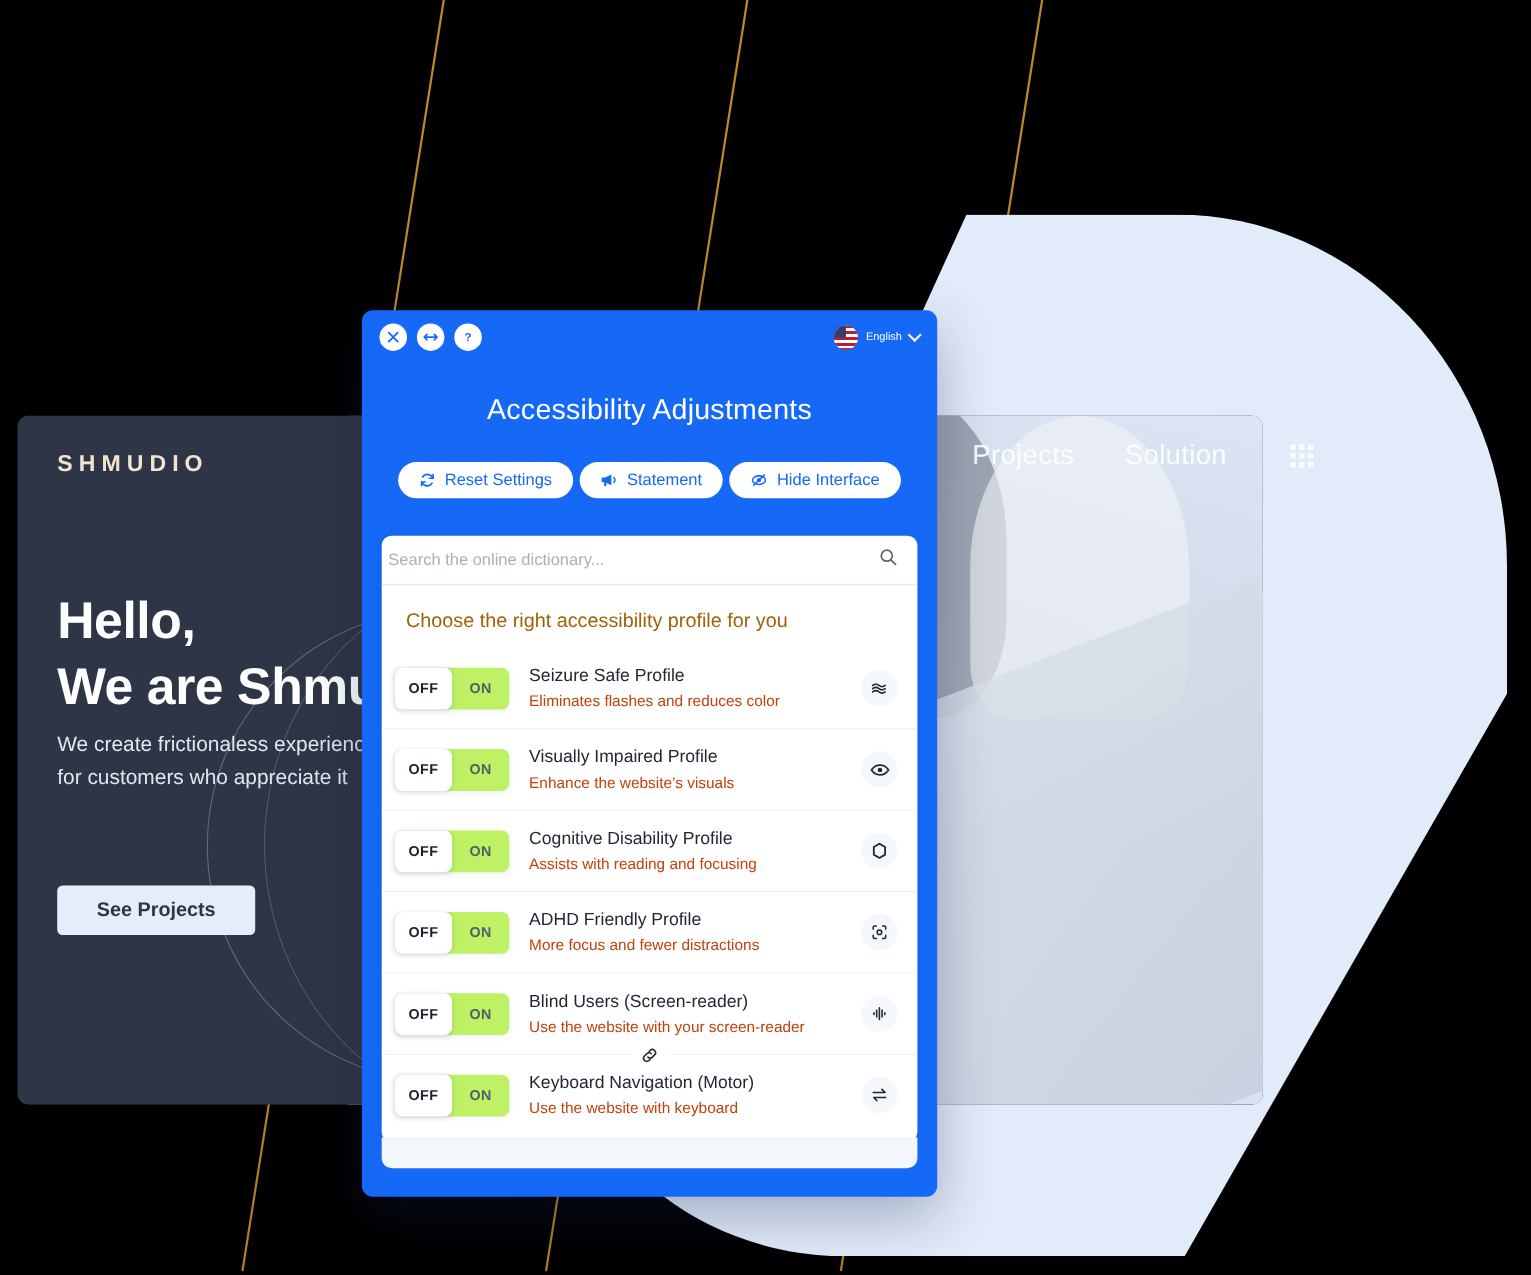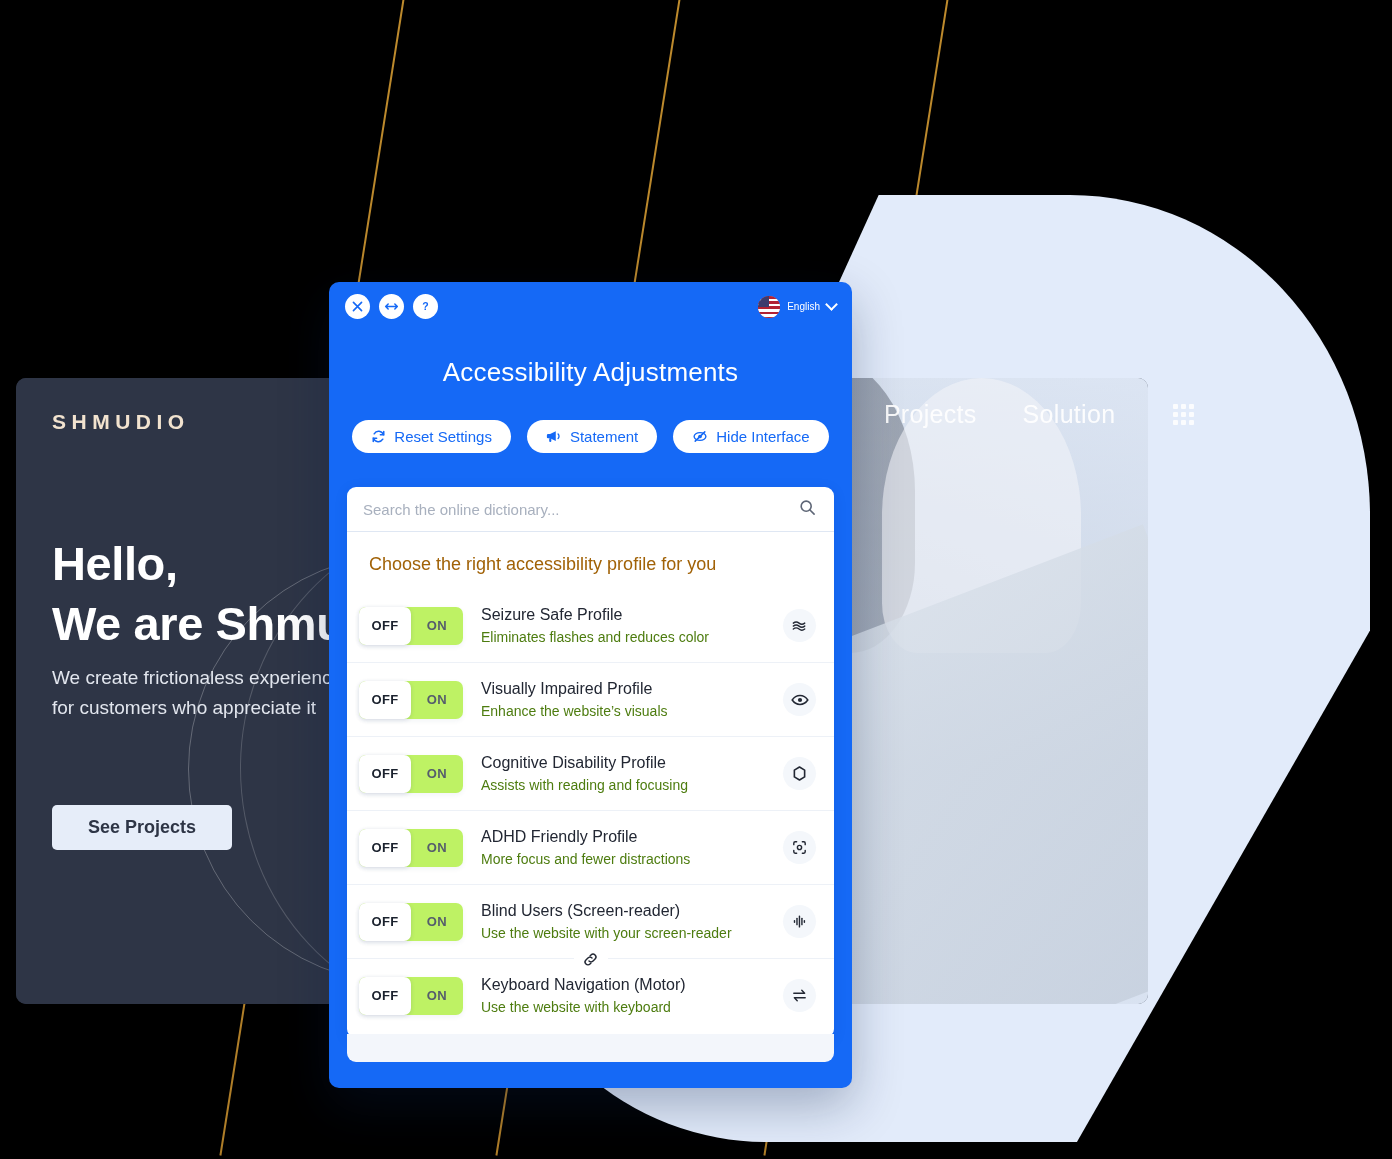--- a/index.html
+++ b/index.html
@@ -175,21 +175,21 @@
     background: #3c3b6e;
   }
   .chev { width: 9px; height: 9px; border-right: 2px solid #fff; border-bottom: 2px solid #fff;
           transform: rotate(45deg); margin-bottom: 4px; }
 
   .panel-title {
     text-align: center; color: #fff; font-size: 26px;
     margin-top: 38px; letter-spacing: .2px;
   }
   .action-row {
-    display: flex; justify-content: center; gap: 16px; margin-top: 32px;
+    display: flex; justify-content: center; gap: 6px; margin-top: 32px;
   }
   .action-btn {
     display: flex; align-items: center; gap: 8px;
     background: #fff; border: none; border-radius: 22px;
     height: 33px; padding: 0 19px;
     color: #1569f6; font-size: 15px; font-family: inherit; cursor: pointer;
     white-space: nowrap;
   }
   .action-btn svg { display: block; flex: none; }
 
@@ -197,21 +197,21 @@
   .content-card {
     position: absolute; left: 18px; top: 205px;
     width: 487px; height: 551px;
     background: #ffffff;
     border-radius: 9px;
     box-shadow: 0 3px 14px rgba(20,40,90,.10);
     overflow: hidden;
   }
   .search-row {
     display: flex; align-items: center;
-    height: 45px; padding: 0 18px 0 16px;
+    height: 45px; padding: 0 18px 0 6px;
     border-bottom: 1px solid #dfe7f3;
   }
   .search-row input {
     flex: 1; border: none; outline: none; background: transparent;
     font-size: 15px; color: #3a4150; font-family: inherit;
   }
   .search-row input::placeholder { color: #a8b0be; }
 
   .card-heading {
     font-size: 18px; color: #a16207; padding: 22px 22px 14px 22px;
@@ -235,21 +235,21 @@
     flex: 1; text-align: center; font-size: 13px; font-weight: 700;
     letter-spacing: .4px; color: #555d6c; line-height: 38px;
     height: 38px;
   }
   .toggle .seg.active {
     background: #ffffff; border-radius: 7px; color: #1b222e;
     box-shadow: 0 1px 4px rgba(40,60,110,.16);
   }
   .prof-text { flex: 1; min-width: 0; }
   .prof-title { font-size: 16px; color: #222733; line-height: 1.5; }
-  .prof-desc { font-size: 14px; color: #4d7c0f; line-height: 1.5; }
+  .prof-desc { font-size: 14px; color: #c2410c; line-height: 1.5; }
   .prof-icon {
     width: 33px; height: 33px; flex: none; border-radius: 50%;
     background: #f4f7fb;
     display: flex; align-items: center; justify-content: center;
   }
   .link-divider {
     position: absolute; left: 50%; top: -11px; transform: translateX(-50%);
     width: 34px; height: 22px; background: #fff;
     display: flex; align-items: center; justify-content: center;
   }

